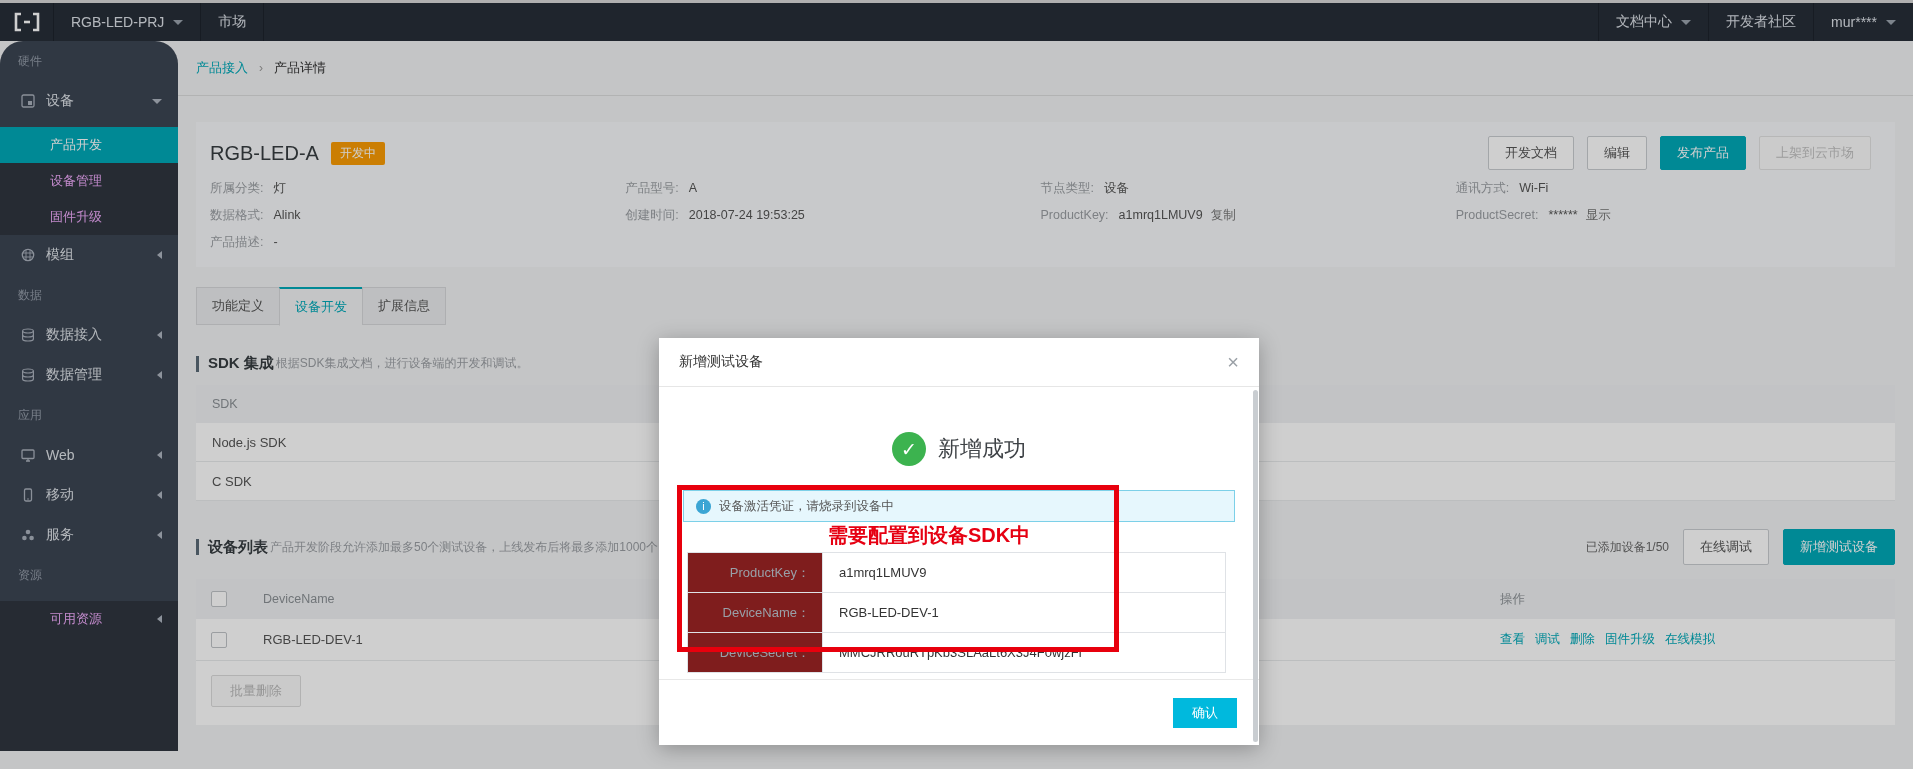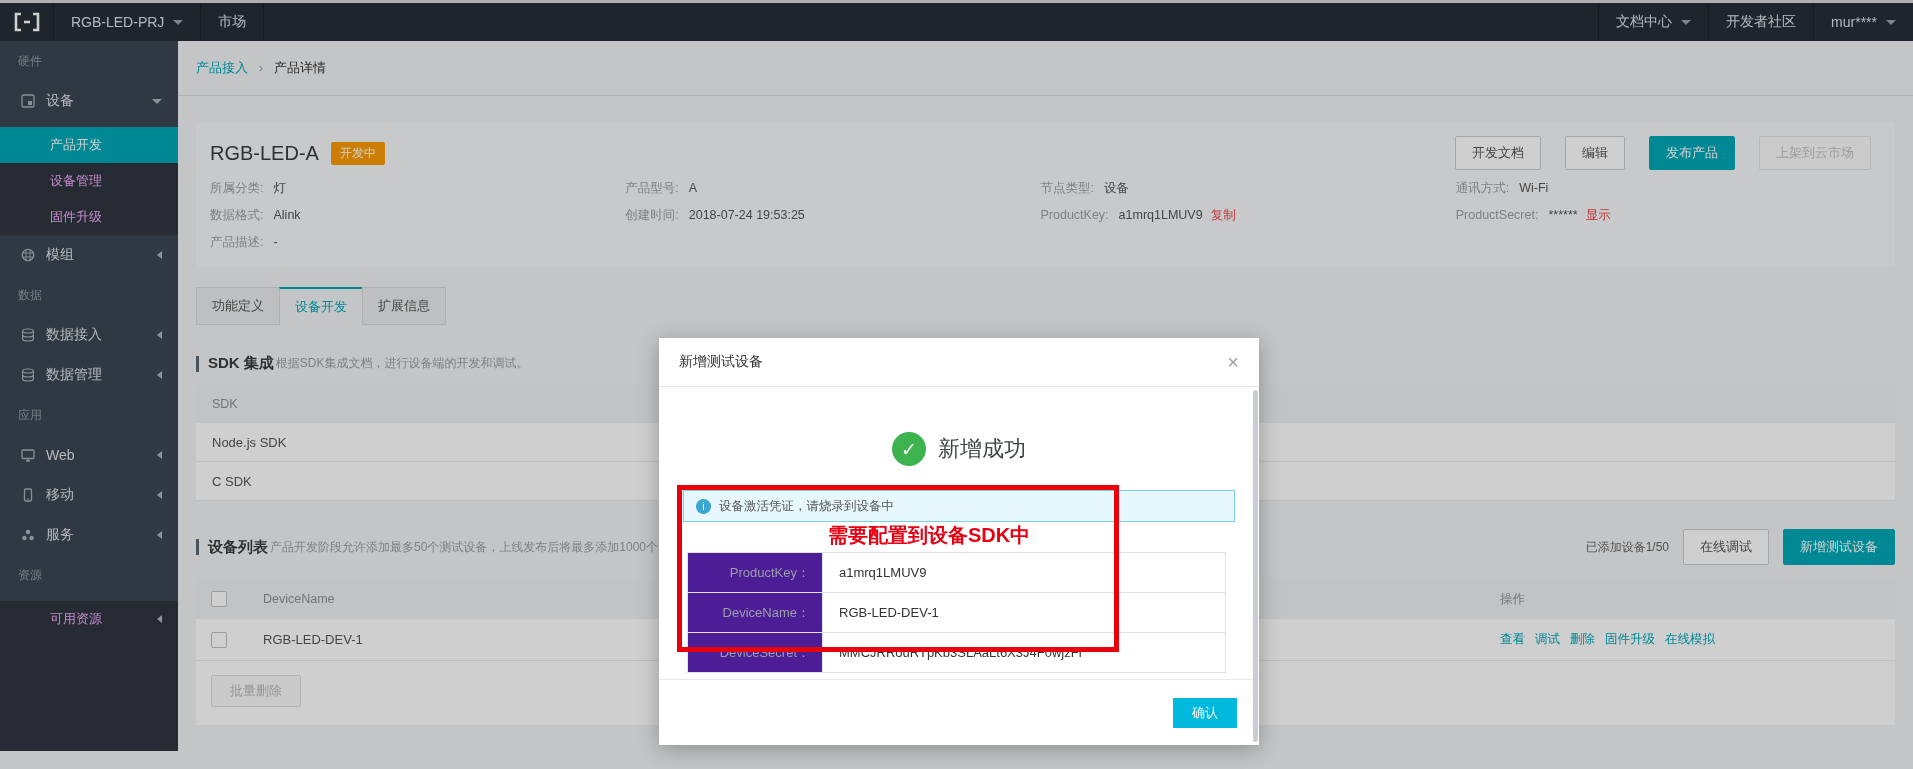--- a/index.html
+++ b/index.html
@@ -12,21 +12,21 @@
   .logo-box { width:53px; display:flex; align-items:center; justify-content:center; }
   .nav-sep { width:1px; background:#1d232c; }
   .nav-item { display:flex; align-items:center; padding:0 17px; gap:9px; cursor:pointer; white-space:nowrap; }
   .nav-right { margin-left:auto; display:flex; align-items:stretch; }
   .caret-down { width:0; height:0; border-left:5px solid transparent; border-right:5px solid transparent; border-top:5px solid #9aa3ad; }
 
   
   .layout { display:flex; height:710px; }
 
   
-  .sidebar { width:178px; background:#3c4553; flex-shrink:0; display:flex; flex-direction:column; }
+  .sidebar { width:178px; background:#3c4553; flex-shrink:0; display:flex; flex-direction:column;border-radius:23px; }
   .side-label { height:40px; line-height:40px; padding-left:18px; color:#939ca8; font-size:12px; }
   .side-item { height:40px; display:flex; align-items:center; padding:0 16px 0 20px; color:#dfe4e9; font-size:14px; gap:11px; cursor:pointer; }
   .side-item .icon { width:15px; height:15px; display:flex; align-items:center; justify-content:center; }
   .caret-left { width:0; height:0; border-top:4px solid transparent; border-bottom:4px solid transparent; border-right:5px solid #aeb6c0; margin-left:auto; }
   .caret-down-side { width:0; height:0; border-left:5px solid transparent; border-right:5px solid transparent; border-top:5px solid #aeb6c0; margin-left:auto; }
   .submenu { background:#2f353f; margin-top:6px;text-align:center; }
   .submenu-item { height:36px; line-height:36px; padding-left:50px; color:#f0abfc; font-size:13px; cursor:pointer; display:flex; align-items:center; }
   .submenu-item.active { background:#00a9b8; color:#fff; }
   .submenu.grow { flex:1; }
 
@@ -34,28 +34,28 @@
   .content { flex:1; background:#f2f3f4; padding:0 18px; position:relative; overflow:hidden; }
   .breadcrumb { height:55px; display:flex; align-items:center; font-size:13px; margin:0 -18px; padding:0 18px; border-bottom:1px solid #dcdddd; }
   .crumb-link { color:#00a9b8; cursor:pointer; }
   .crumb-sep { color:#999; margin:0 11px; font-size:12px; }
   .crumb-cur { color:#333; }
 
   .product-card { margin-top:26px; background:#f7f8fa; padding:14px 24px 16px 14px; }
   .card-head { display:flex; align-items:center; }
   .p-title { font-size:20px; color:#373d41; }
   .badge { margin-left:12px; background:#fa9c04; color:#fff; font-size:12px; padding:3px 9px; border-radius:2px; }
-  .head-btns { margin-left:auto; display:flex; gap:24px; }
+  .head-btns { margin-left:auto; display:flex; gap:13px; }
   .btn { height:34px; padding:0 16px; font-size:13px; display:inline-flex; align-items:center; justify-content:center; border:1px solid #c9cdd1; background:#fff; color:#555; cursor:pointer; border-radius:2px; white-space:nowrap; }
   .btn-primary { background:#00a9b8; border-color:#00a9b8; color:#fff; }
   .btn-disabled { background:#fbfbfb; border-color:#e2e2e2; color:#c1c1c1; }
   .info-grid { margin-top:10px; display:grid; grid-template-columns:1fr 1fr 1fr 1fr; row-gap:10px; font-size:12.5px; }
   .info-item { color:#555; }
   .info-label { color:#9a9ea3; margin-right:10px; }
-  .link { color:#ef4444; margin-left:8px; cursor:pointer; }
+  .link { color:#737373; margin-left:8px; cursor:pointer; }
 
   .tabs { margin-top:20px; display:flex; }
   .tab { height:32px; padding:18px 15px; display:flex; align-items:center; font-size:13px; color:#555; background:#ebecee; border:1px solid #d7d8da; border-right:none; cursor:pointer;text-align:right; }
   .tab:last-child { border-right:1px solid #d7d8da; }
   .tab.active { background:#f2f3f4; color:#00a9b8; border-top:2px solid #00a9b8; border-bottom-color:#f2f3f4; }
 
   .section-head { margin-top:28px; display:flex; align-items:center; }
   .bar { width:3px; height:16px; background:#5b6b77; }
   .sec-title { font-size:15px; font-weight:bold; color:#373d41; margin-left:9px; }
   .sec-desc { font-size:12px; color:#9a9ea3; margin-left:2px; }
@@ -87,21 +87,21 @@
   .m-close { margin-left:auto; color:#9aa0a6; font-size:20px; line-height:1; cursor:pointer; }
   .m-body { position:relative; padding:0 24px; }
   .success { display:flex; align-items:center; justify-content:center; margin-top:45px; gap:12px; }
   .s-icon { width:34px; height:34px; border-radius:50%; background:#3cb34f; color:#fff; display:flex; align-items:center; justify-content:center; font-size:19px; flex-shrink:0; }
   .s-text { font-size:22px; color:#3f4347; }
   .alert { margin-top:24px; height:32px; background:#e6f7fd; border:1px solid #7cd0e8; display:flex; align-items:center; padding:0 12px; font-size:12.5px; color:#555; gap:8px; }
   .i-icon { width:15px; height:15px; border-radius:50%; background:#3ba5d4; color:#fff; font-size:11px; display:flex; align-items:center; justify-content:center; flex-shrink:0; }
   .annotation { color:#e60012; font-size:20px; font-weight:bold; text-align:center; height:26px; line-height:26px; padding-right:60px; }
   .m-table { margin:4px 9px 0 4px; border:1px solid #dfe2e6; border-bottom:none; }
   .m-row { display:flex; height:40px; border-bottom:1px solid #dfe2e6; }
-  .m-label { width:135px; background:#4c1d95; color:#99a0a8; font-size:13px; display:flex; align-items:center; justify-content:flex-end; padding-right:12px; border-right:1px solid #dfe2e6; flex-shrink:0; }
+  .m-label { width:135px; background:#7f1d1d; color:#99a0a8; font-size:13px; display:flex; align-items:center; justify-content:flex-end; padding-right:12px; border-right:1px solid #dfe2e6; flex-shrink:0; }
   .m-value { flex:1; display:flex; align-items:center; padding-left:16px; font-size:13px; color:#333; }
   .red-rect { position:absolute; left:18px; top:147px; width:442px; height:167px; border:5px solid #e8000d; z-index:5; pointer-events:none; }
   .m-foot { position:absolute; bottom:0; left:0; right:0; height:66px; border-top:1px solid #e8e8e8; display:flex; align-items:center; justify-content:flex-end; padding-right:22px; }
   .btn-confirm { width:64px; height:30px; background:#00b9dd; color:#fff; border:none; font-size:13px; cursor:pointer; display:flex; align-items:center; justify-content:center; }
   .m-scroll { position:absolute; right:1px; top:52px; bottom:3px; width:5px; background:#c9cdd1; border-radius:3px; }
 </style>
 </head>
 <body>
 
 <div class="screen">

